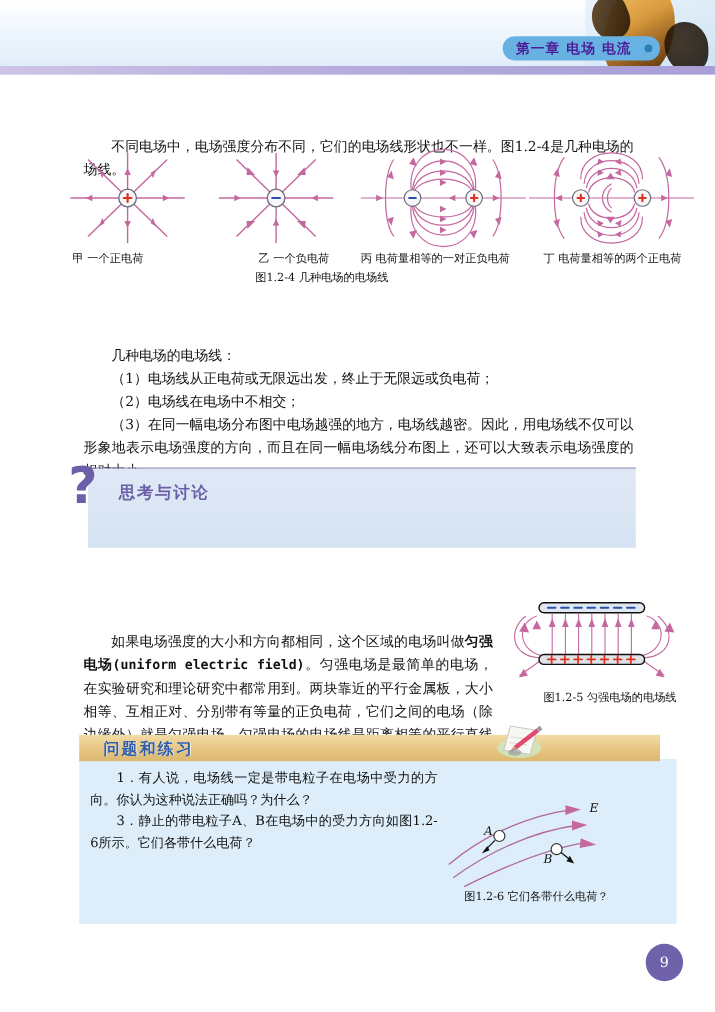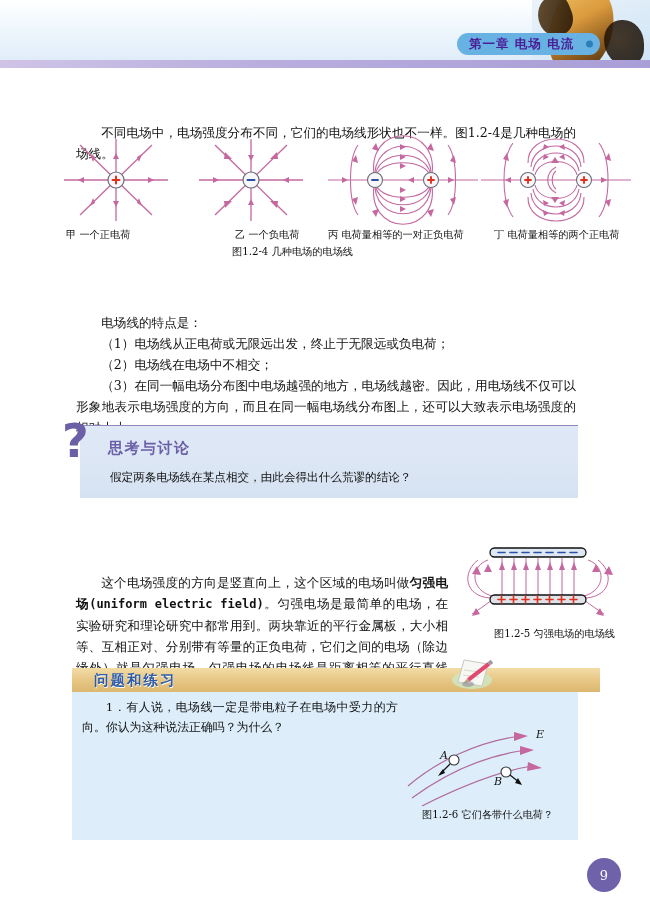--- a/index.html
+++ b/index.html
@@ -60,21 +60,21 @@
     color:#6b5fa8;font-size:46px;font-weight:bold;line-height:46px;
     font-family:"DejaVu Sans","Liberation Sans",sans-serif;}
   .discuss-title{position:absolute;left:28px;top:13px;color:#6b5fa8;
     font-size:15px;font-weight:bold;letter-spacing:1.5px;
     font-family:"DejaVu Sans","Liberation Sans",sans-serif;}
   .discuss-body{position:absolute;left:30px;top:44px;width:450px;
     font-family:"DejaVu Serif","Liberation Serif",serif;font-size:11.6px;color:#111;}
 
   
   .exbox{position:absolute;left:72px;top:690px;width:506px;height:150px;
-    background:#ddeefa;}
+    background:#ddeefa;padding-left:37px;}
   .exband{position:absolute;left:72px;top:668px;width:528px;height:24px;
     background:linear-gradient(180deg,#f2dca6 0%,#e6c583 55%,#dcb86f 100%);}
   .exband-title{position:absolute;left:22px;top:3px;color:#2f5ca8;
     font-size:14.5px;font-weight:bold;letter-spacing:2px;
     font-family:"DejaVu Sans","Liberation Sans",sans-serif;
     text-shadow:0.6px 0.6px 0 #ffffff;}
   .ex-icon{position:absolute;left:372px;top:-14px;width:56px;height:38px;}
   .ex-text{position:absolute;left:10px;top:8px;width:316px;
     font-family:"DejaVu Serif","Liberation Serif",serif;
     font-size:11.9px;line-height:19.5px;color:#111;text-align:justify;}
@@ -261,32 +261,31 @@
 </div>
 
 <div class="cap-row">
   <span class="cap" style="left:10px;">甲 一个正电荷</span>
   <span class="cap" style="left:145px;margin-left:34px;">乙 一个负电荷</span>
   <span class="cap" style="left:272px;">丙 电荷量相等的一对正负电荷</span>
   <span class="cap" style="left:438px;">丁 电荷量相等的两个正电荷</span>
 </div>
 <div class="figcaption" style="left:232px;top:245px;">图1.2-4  几种电场的电场线</div>
 
-<div class="para body-text indent" style="left:76px;top:268px;width:500px;">电场线的特点是：</div>
+<div class="para body-text indent" style="left:76px;top:268px;width:500px;">几种电场的电场线：</div>
 <div class="para body-text indent" style="left:76px;top:289px;width:500px;">（1）电场线从正电荷或无限远出发，终止于无限远或负电荷；</div>
 <div class="para body-text indent" style="left:76px;top:310px;width:500px;">（2）电场线在电场中不相交；</div>
 <div class="para body-text indent" style="left:76px;top:331px;width:500px;">（3）在同一幅电场分布图中电场越强的地方，电场线越密。因此，用电场线不仅可以形象地表示电场强度的方向，而且在同一幅电场线分布图上，还可以大致表示电场强度的相对大小。</div>
 
 <div class="discuss">
   <div class="discuss-q">?</div>
   <div class="discuss-title">思考与讨论</div>
-  <div class="discuss-body">假定两条电场线在某点相交，由此会得出什么荒谬的结论？</div>
-</div>
-
-<div class="para body-text indent" style="left:76px;top:528px;width:372px;"><span>这个电场强度的方向是竖直向上，这个区域的电场叫做</span><b class="term">匀强电</b><b class="term">场</b><span class="mono">(uniform electric field)</span><span>。匀强电场是最简单的电场，在实验研究和理论研究中都常用到。两块靠近的平行金属板，大小相等、互相正对、分别带有等量的正负电荷，它们之间的电场（除边缘外）就是匀强电场。匀强电场的电场线是距离相等的平行直线（图1.2-5）。</span></div>
+</div>
+
+<div class="para body-text indent" style="left:76px;top:528px;width:372px;"><span>如果电场强度的大小和方向都相同，这个区域的电场叫做</span><b class="term">匀强电</b><b class="term">场</b><span class="mono">(uniform electric field)</span><span>。匀强电场是最简单的电场，在实验研究和理论研究中都常用到。两块靠近的平行金属板，大小相等、互相正对、分别带有等量的正负电荷，它们之间的电场（除边缘外）就是匀强电场。匀强电场的电场线是距离相等的平行直线（图1.2-5）。</span></div>
 
 <div style="position:absolute;left:462px;top:540px;width:180px;height:80px;">
   <svg width="180" height="80" viewBox="0 0 180 80">
     <g stroke="#c4689f" stroke-width="1" fill="none">
       <line x1="40" y1="56" x2="40" y2="18"></line>
         <line x1="52" y1="56" x2="52" y2="18"></line>
       <line x1="64" y1="56" x2="64" y2="18"></line>
         <line x1="76" y1="56" x2="76" y2="18"></line>
       <line x1="88" y1="56" x2="88" y2="18"></line>
         <line x1="100" y1="56" x2="100" y2="18"></line>
@@ -342,20 +341,21 @@
       <line x1="108" y1="59.5" x2="115" y2="59.5"></line>
         <line x1="111.5" y1="56" x2="111.5" y2="63"></line>
     </g>
   </svg>
 </div>
 <div class="figcaption" style="left:470px;top:627px;margin-left:24px;">图1.2-5  匀强电场的电场线</div>
 
 <div class="exbox">
   <div class="ex-text">
     <p>1．有人说，电场线一定是带电粒子在电场中受力的方向。你认为这种说法正确吗？为什么？</p>
+    <p>3．静止的带电粒子A、B在电场中的受力方向如图1.2-6所示。它们各带什么电荷？</p>
   </div>
 
   <div style="position:absolute;left:330px;top:38px;width:168px;height:80px;">
     <svg width="168" height="80" viewBox="0 0 168 80">
       <g stroke="#b06a9c" stroke-width="1.2" fill="none">
         <path d="M6,58 C34,34 74,14 118,8"></path>
         <path d="M10,70 C40,48 80,28 124,22"></path>
         <path d="M20,78 C52,62 92,44 130,38"></path>
       </g>
       <g fill="#c4689f">

